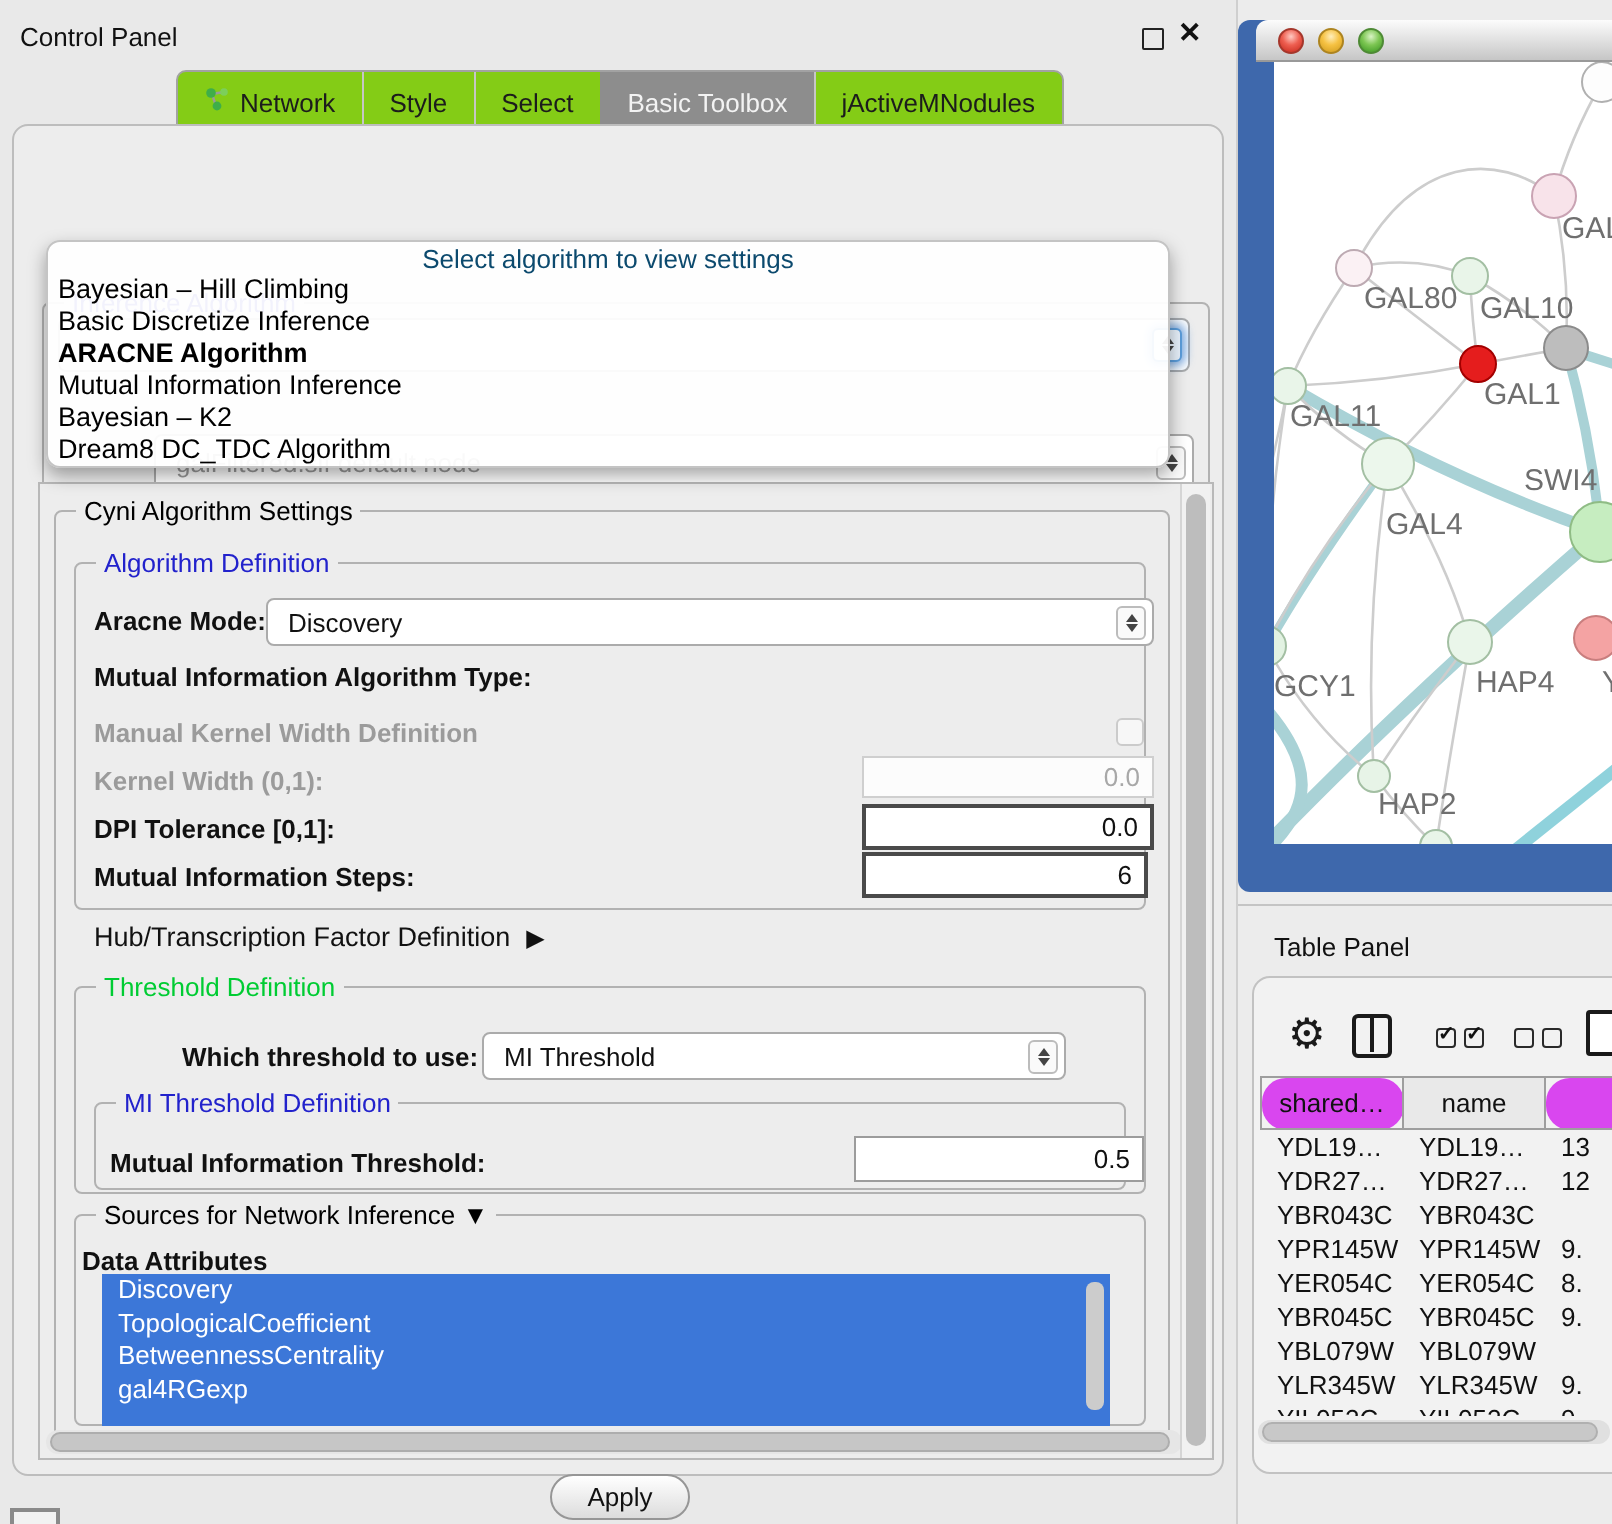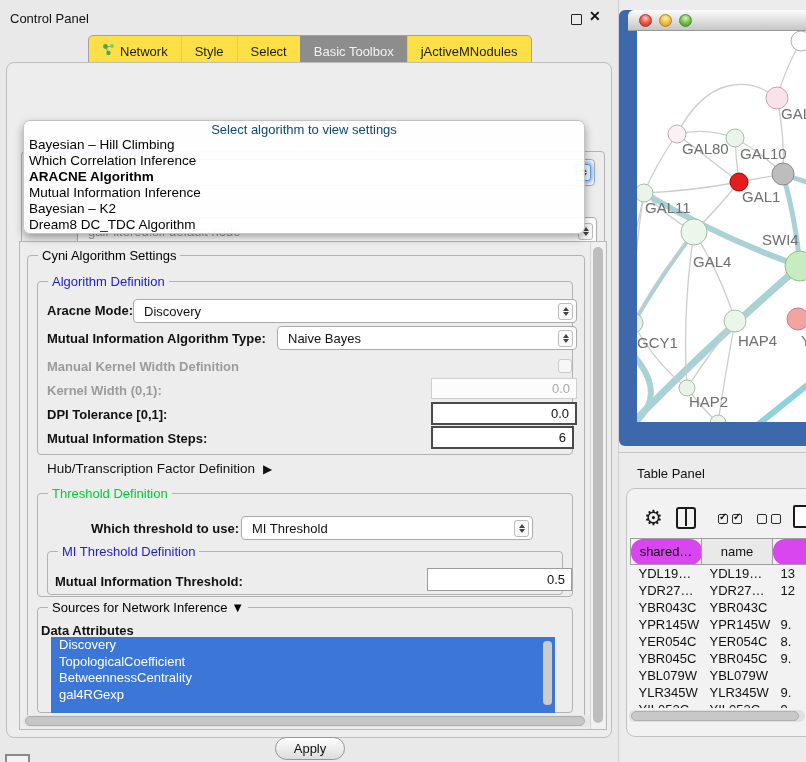--- a/index.html
+++ b/index.html
@@ -5,21 +5,21 @@
   * { margin:0; padding:0; box-sizing:border-box; }
   html,body { width:806px; height:762px; overflow:hidden; }
   body { background:#ececec; font-family:"Liberation Sans", sans-serif; position:relative; }
 
   
   #left-panel { position:absolute; left:0; top:0; width:619px; height:762px; background:#e9e9e9; border-right:1px solid #cfcfcf; }
   #cp-title { position:absolute; left:10px; top:11px; font-size:13px; color:#111; }
   #float-btn { position:absolute; left:571px; top:14px; width:11px; height:11px; border:1.5px solid #222; border-radius:1px; }
   #close-btn { position:absolute; left:589px; top:8px; font-size:14px; font-weight:900; color:#111; }
 
-  .seg-bar { position:absolute; display:flex; background:#fde047; border:1px solid #a2a2a2; border-radius:5px; overflow:hidden; font-size:13px; color:#1c1c1c; height:32px; }
+  .seg-bar { position:absolute; display:flex; background:#84cc16; border:1px solid #a2a2a2; border-radius:5px; overflow:hidden; font-size:13px; color:#1c1c1c; height:32px; }
   .seg { display:flex; align-items:center; justify-content:center; padding:0 13px; border-left:1px solid #c6c6c6; white-space:nowrap; gap:5px; }
   .seg:first-child { border-left:none; }
   .seg.sel { background:#8d8d8d; color:#f3f3f3; border-left-color:#8d8d8d; }
 
   #content-box { position:absolute; left:6px; top:62px; width:606px; height:676px; border:1px solid #bdbdbd; border-radius:8px; background:#ededed; }
 
   .group { position:absolute; border:1px solid #b2b2b2; border-radius:4px; }
   .legend { position:absolute; top:-8px; left:10px; background:#ededed; padding:0 4px; font-size:13px; white-space:nowrap; }
   .legend.blue { color:#2222cc; }
   .legend.green { color:#0c3; }
@@ -162,27 +162,20 @@
     </div>
     <span class="lbl" style="left:40px; top:240px;">Aracne Mode:</span>
     <div class="combo" style="left:126px; top:236px; width:444px; height:24px;gap:48px;">
       <span class="val">Discovery</span>
       <span class="arrows">
           <span class="tri-up"></span>
           <span class="tri-down"></span>
         </span>
     </div>
     <span class="lbl" style="left:40px; top:268px;">Mutual Information Algorithm Type:</span>
-    <div class="combo" style="left:270px; top:263px; width:300px; height:24px;">
-      <span class="val">Naive Bayes</span>
-      <span class="arrows">
-          <span class="tri-up"></span>
-          <span class="tri-down"></span>
-        </span>
-    </div>
     <span class="lbl dis" style="left:40px; top:296px;">Manual Kernel Width Definition</span>
     <div style="position:absolute; left:551px; top:296px; width:14px; height:14px; border:1px solid #cbcbcb; border-radius:3px; background:#f7f7f7;"></div>
     <span class="lbl dis" style="left:40px; top:320px;">Kernel Width (0,1):</span>
     <div class="field dis" style="left:424px; top:315px; width:146px; height:21px;">0.0</div>
     <span class="lbl" style="left:40px; top:344px;">DPI Tolerance [0,1]:</span>
     <div class="field strong" style="left:424px; top:339px; width:146px; height:23px;">0.0</div>
     <span class="lbl" style="left:40px; top:368px;">Mutual Information Steps:</span>
     <div class="field strong" style="left:424px; top:363px; width:143px; height:23px;">6</div>
 
     <span class="lbl plain" style="left:40px; top:398px; font-size:13.5px;"><span>Hub/Transcription Factor Definition</span><span id="hub-arrow">▶</span></span>
@@ -221,21 +214,21 @@
       </div>
     <div id="settings-vscroll">
         <div class="thumb"></div>
       </div>
 
     <div id="apply-btn">Apply</div>
 
     <div id="algo-popup">
       <div id="popup-placeholder">Select algorithm to view settings</div>
     <div class="popup-item">Bayesian – Hill Climbing</div>
-        <div class="popup-item">Which Correlation Inference</div>
+        <div class="popup-item">Basic Discretize Inference</div>
         <div class="popup-item bold">ARACNE Algorithm</div>
         <div class="popup-item">Mutual Information Inference</div>
         <div class="popup-item">Bayesian – K2</div>
         <div class="popup-item">Dream8 DC_TDC Algorithm</div>
       </div>
   </div>
 
   <div id="corner-box"></div>
 </div>
 

